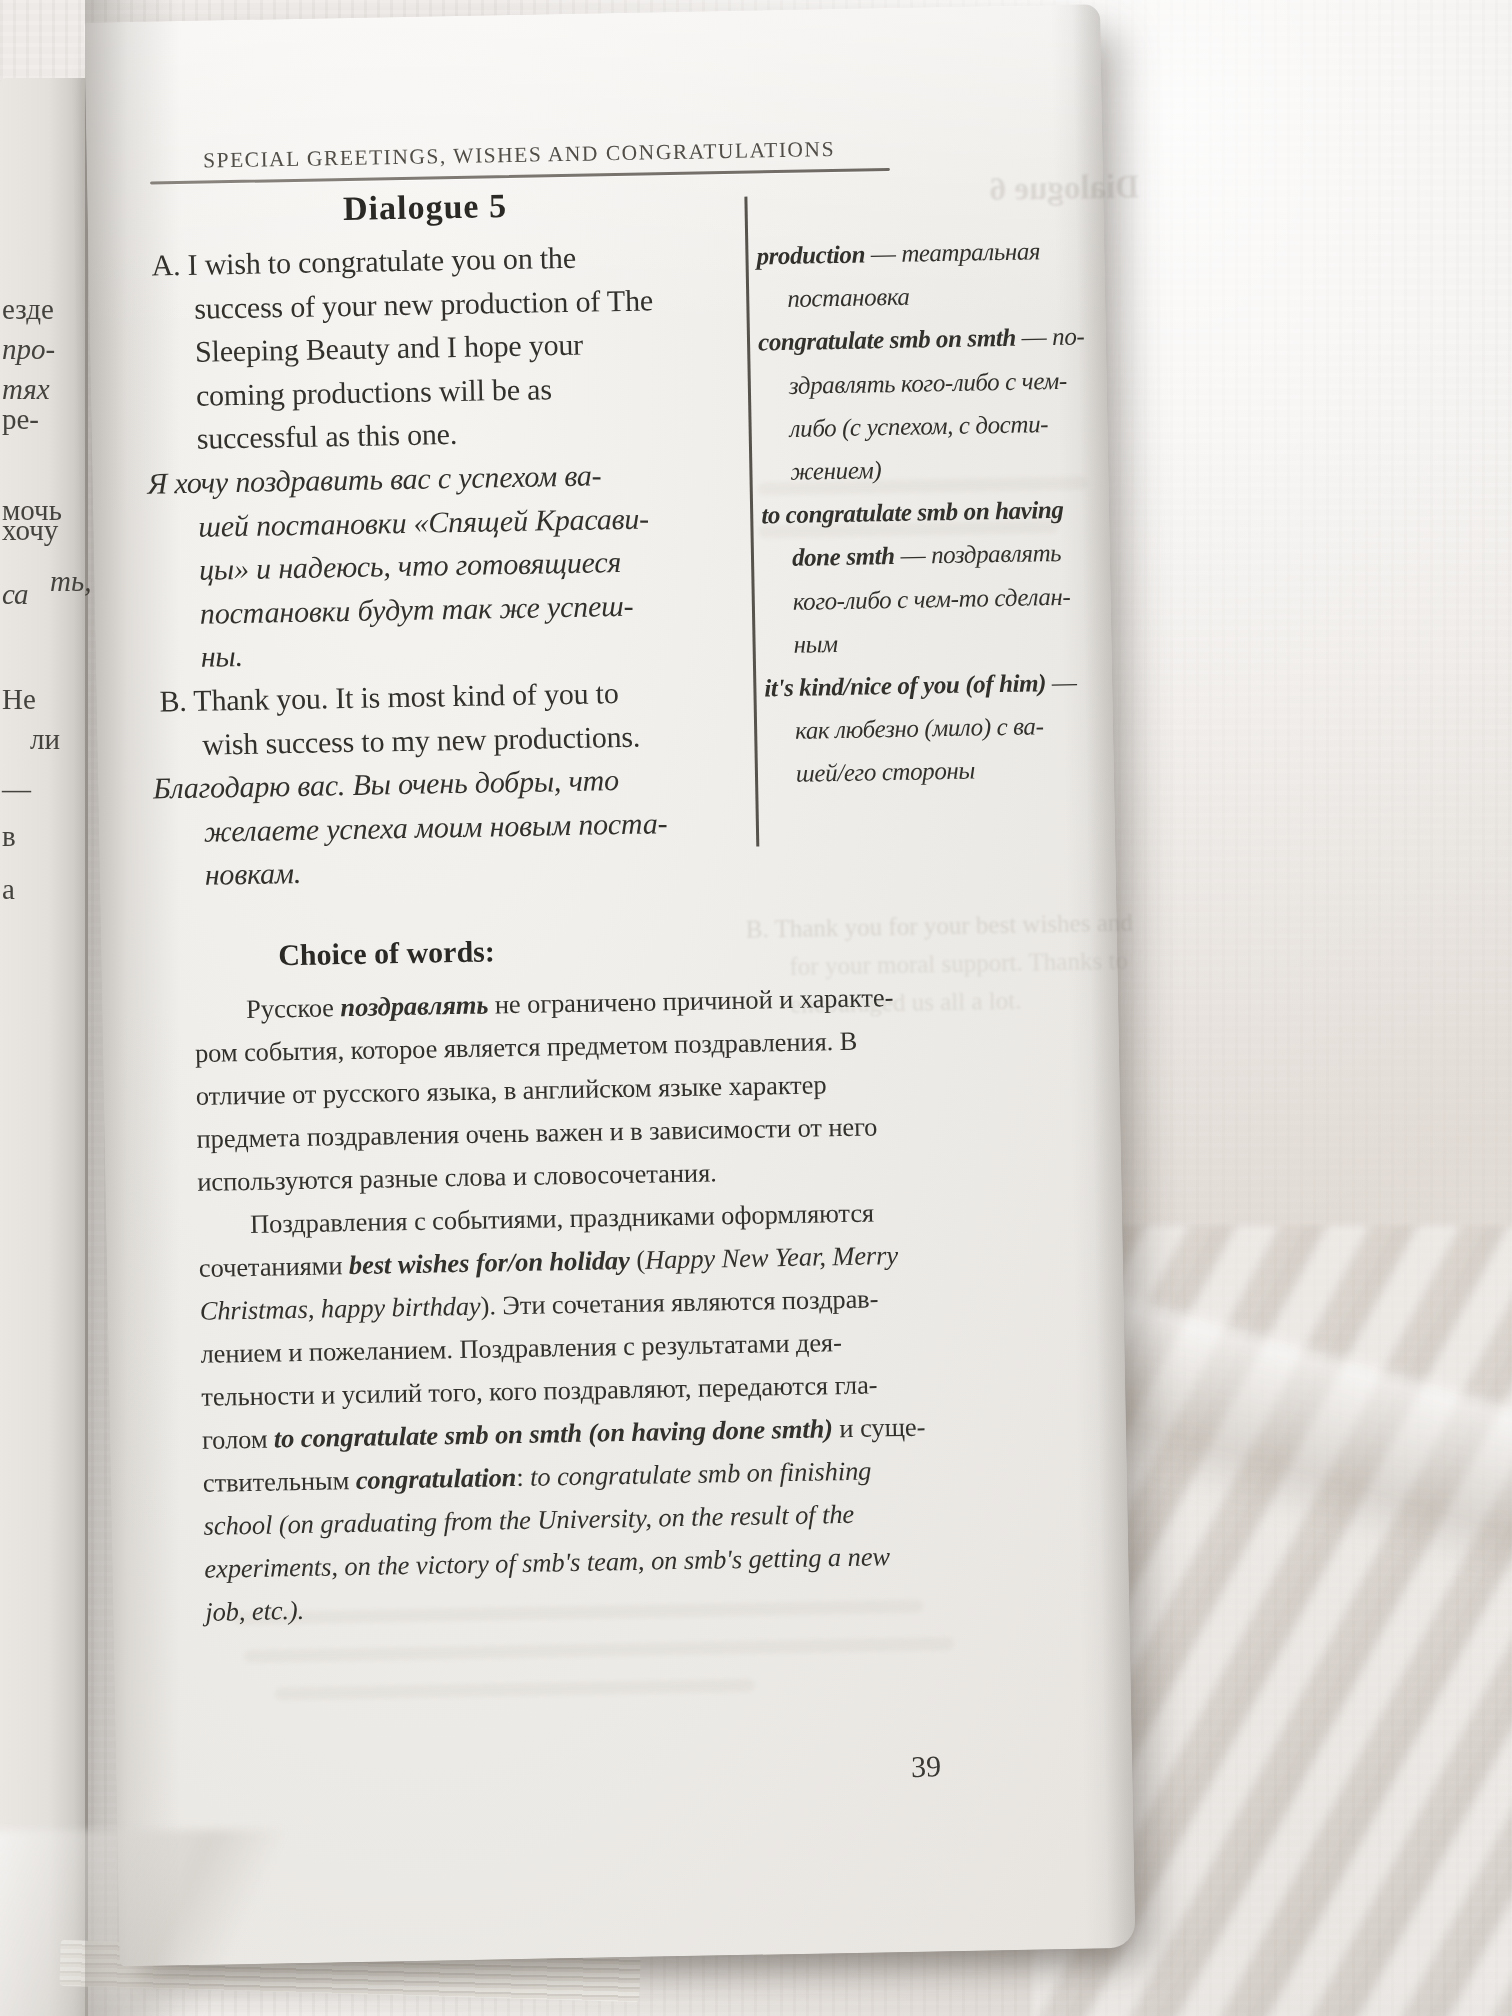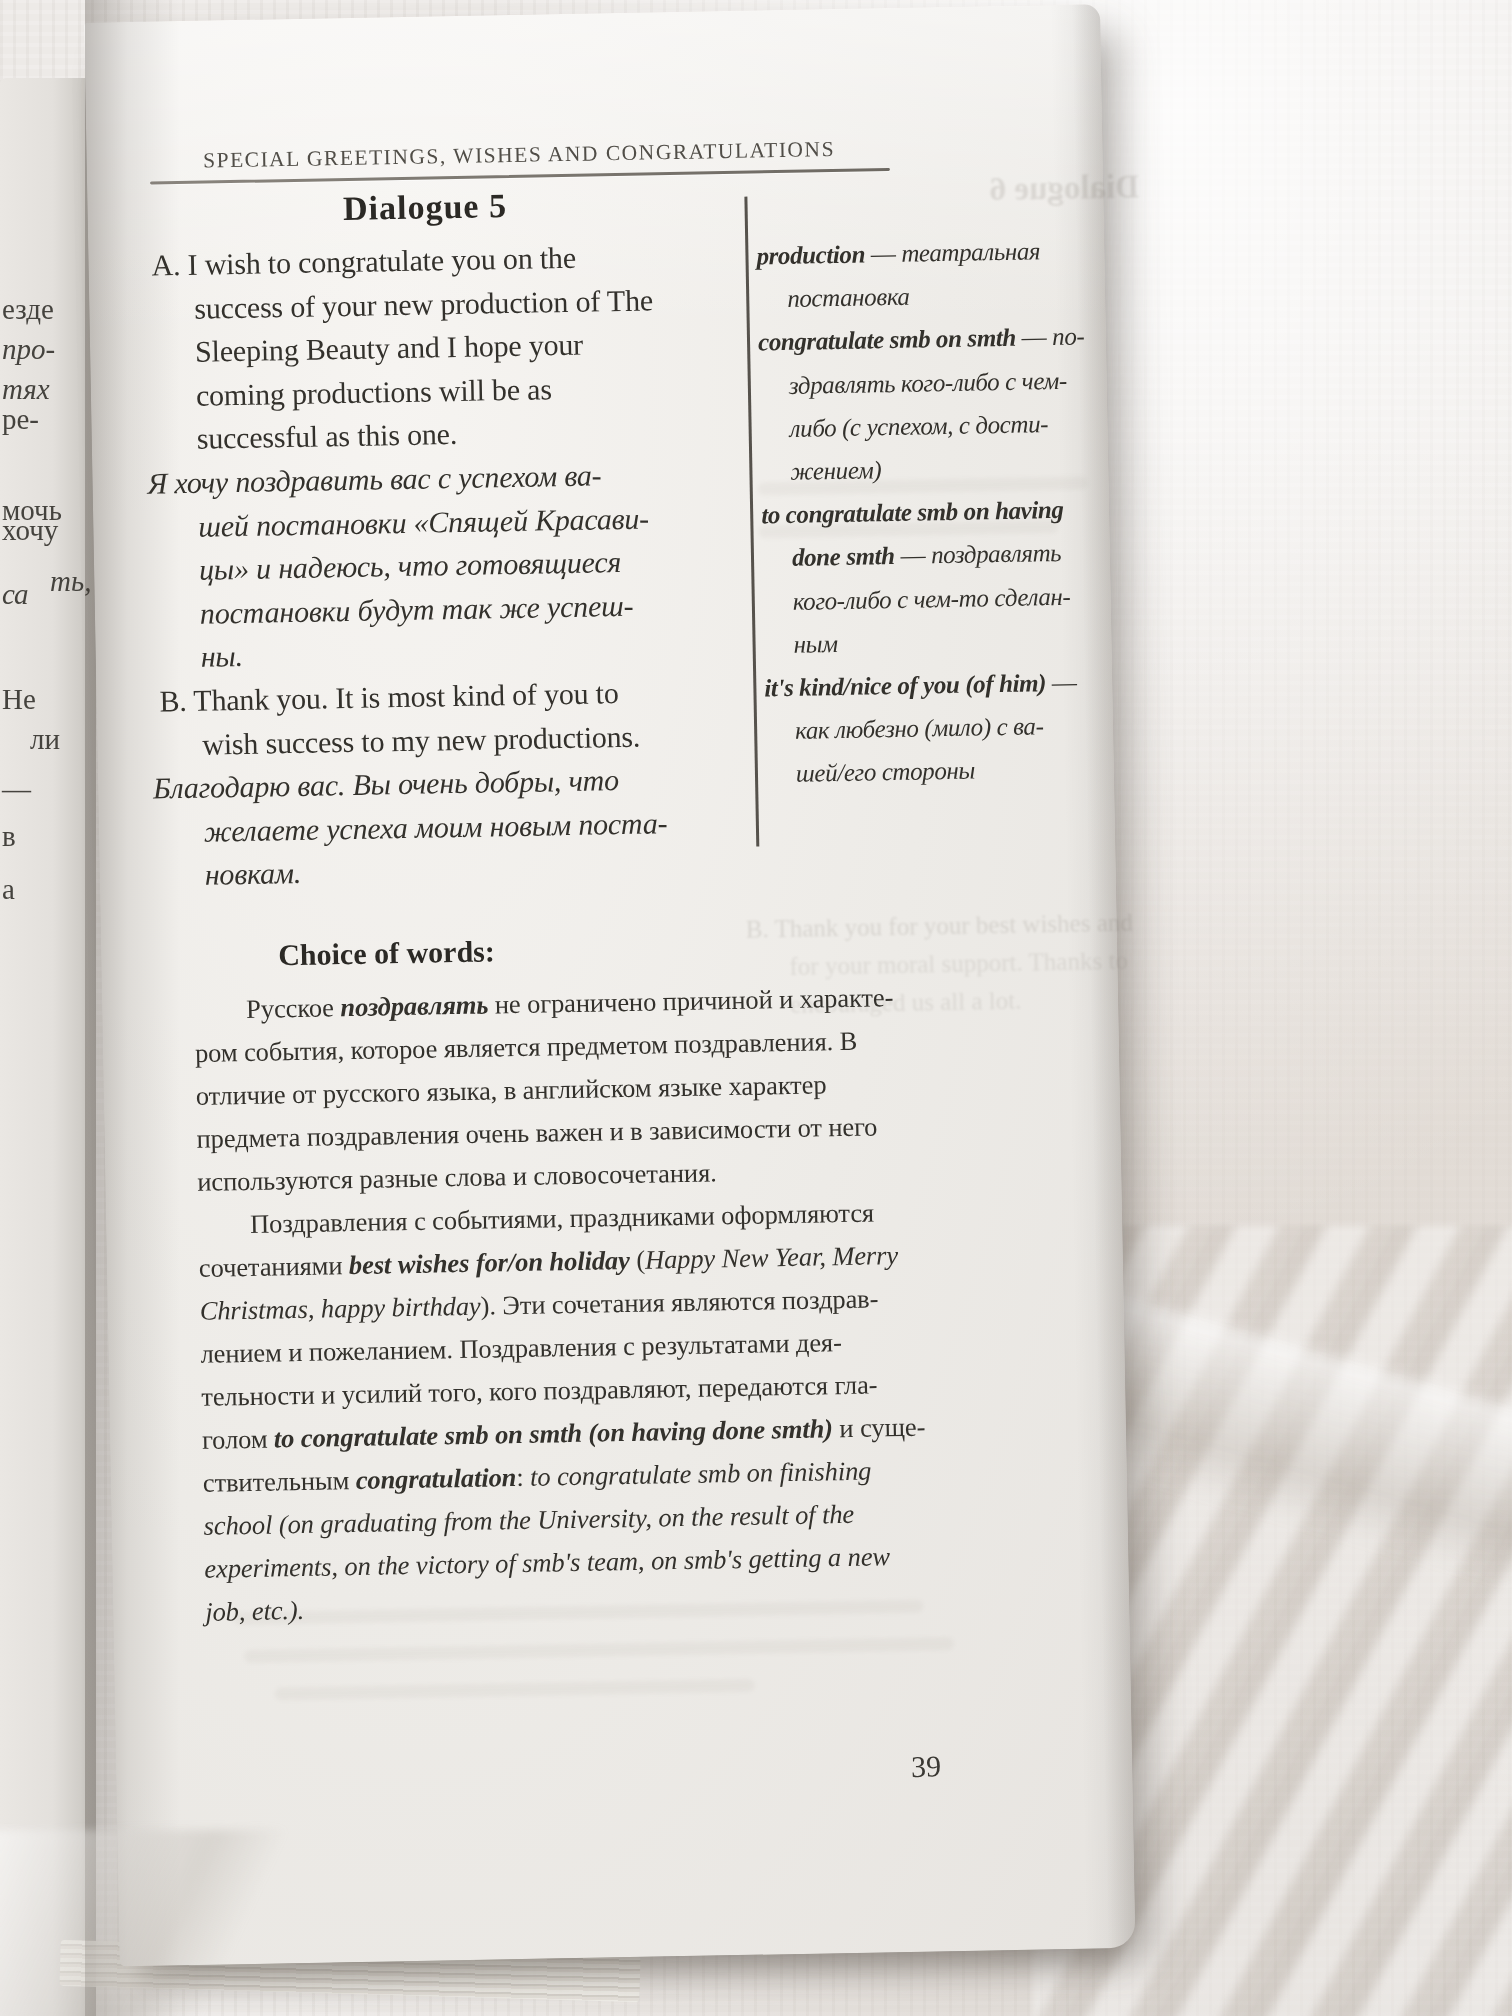--- a/index.html
+++ b/index.html
@@ -19,21 +19,21 @@
     background:repeating-linear-gradient(118deg,
       rgba(125,115,104,.10) 0 14px, rgba(255,255,255,.38) 26px 52px, rgba(140,130,119,.08) 64px 80px);
     filter:blur(3px);
   }
   .crease{
     position:absolute;right:-30px;bottom:500px;width:520px;height:170px;transform:rotate(16deg);
     background:linear-gradient(to bottom, rgba(255,255,255,.6), rgba(168,160,150,.28) 70%, transparent);
     filter:blur(7px);
   }
   .sliver{
-    position:absolute;left:0;top:78px;width:96px;height:1938px;
+    position:absolute;left:0;top:78px;width:88px;height:1938px;
     background:linear-gradient(to right,#eae7e3 0%,#e3e0dc 55%,#d0cdc8 84%,#b9b5b0 100%);
     border-radius:6px 0 0 0;
   }
   .frag{position:absolute;left:2px;font-size:29px;color:#45433e;white-space:nowrap;}
   .gutter{
     position:absolute;left:85px;top:0;width:95px;height:2016px;z-index:3;pointer-events:none;
     background:linear-gradient(to right, rgba(66,58,50,.30), rgba(66,58,50,.10) 45%, transparent);
   }
   .stack{
     position:absolute;left:60px;top:1948px;width:580px;height:46px;transform:rotate(1.6deg);

